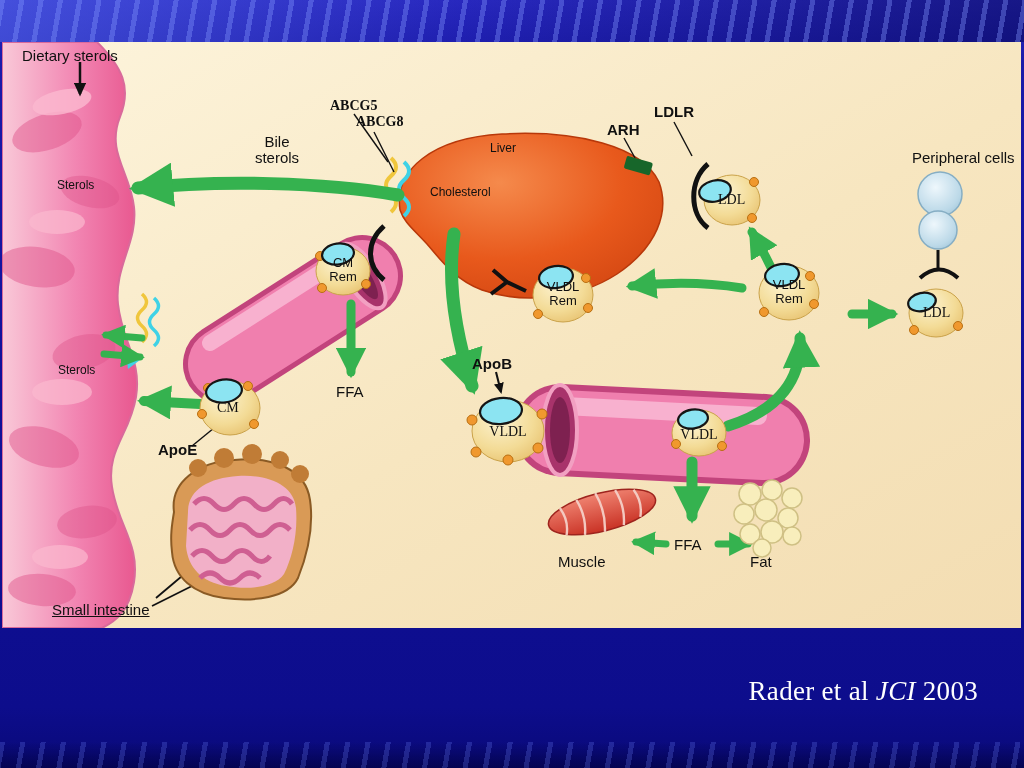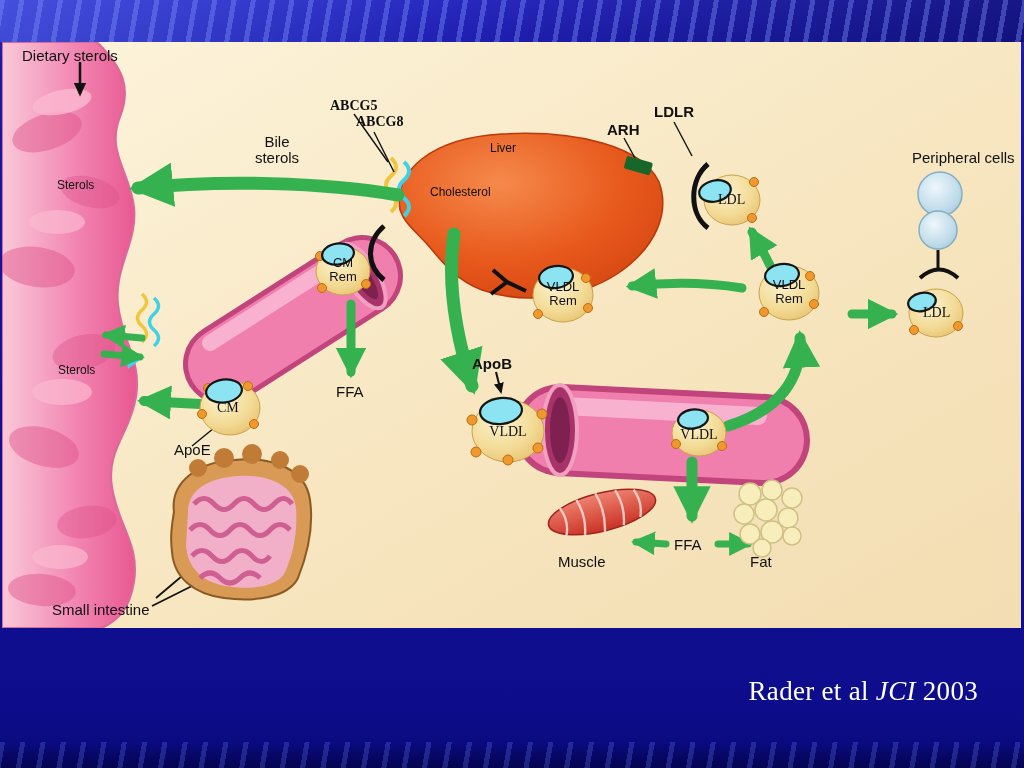--- a/index.html
+++ b/index.html
@@ -268,26 +268,26 @@
       <span class="ln">VLDL</span>
       <span class="ln">Rem</span>
     </div>
     <div class="lbl c s13" style="left:756px;top:236px;width:62px;">
       <span class="ln">VLDL</span>
       <span class="ln">Rem</span>
     </div>
     <div class="lbl" style="left:334px;top:342px;">FFA</div>
     <div class="lbl s16" style="left:56px;top:322px;">Sterols</div>
     <div class="lbl s14" style="left:215px;top:358px;">CM</div>
-    <div class="lbl" style="left:172px;top:400px;">ApoE</div>
+    <div class="lbl" style="left:156px;top:400px;font-weight:bold;">ApoE</div>
     <div class="lbl b" style="left:470px;top:314px;">ApoB</div>
     <div class="lbl c s14" style="left:480px;top:382px;width:52px;">VLDL</div>
     <div class="lbl c s14" style="left:674px;top:385px;width:46px;">VLDL</div>
     <div class="lbl" style="left:672px;top:495px;">FFA</div>
     <div class="lbl" style="left:556px;top:512px;">Muscle</div>
     <div class="lbl" style="left:748px;top:512px;">Fat</div>
-    <div class="lbl" style="left:50px;top:560px;">Small intestine</div>
+    <div class="lbl" style="left:50px;top:560px;text-decoration:underline;">Small intestine</div>
   </div>
 
   <div class="citation">
     <span>Rader et al </span><i>JCI</i><span> 2003</span>
   </div>
 </div>
 
 </body></html>

